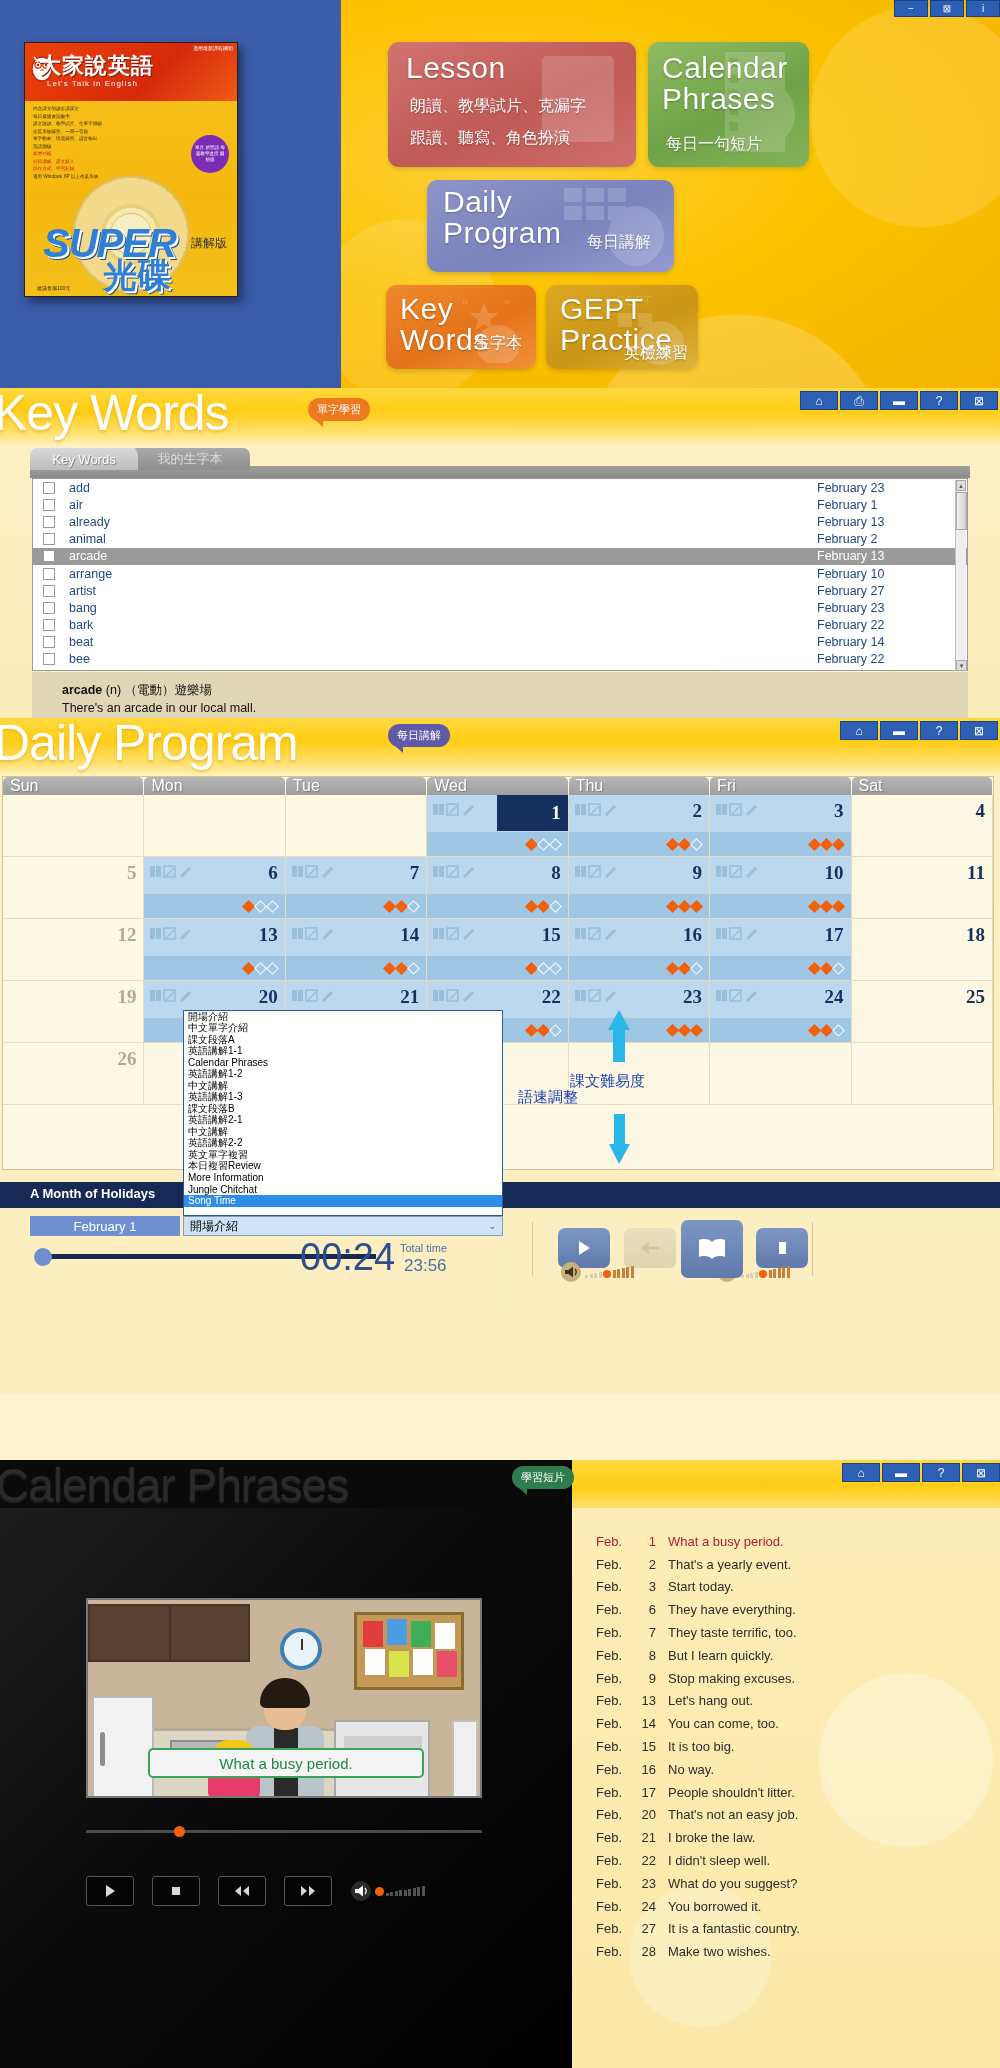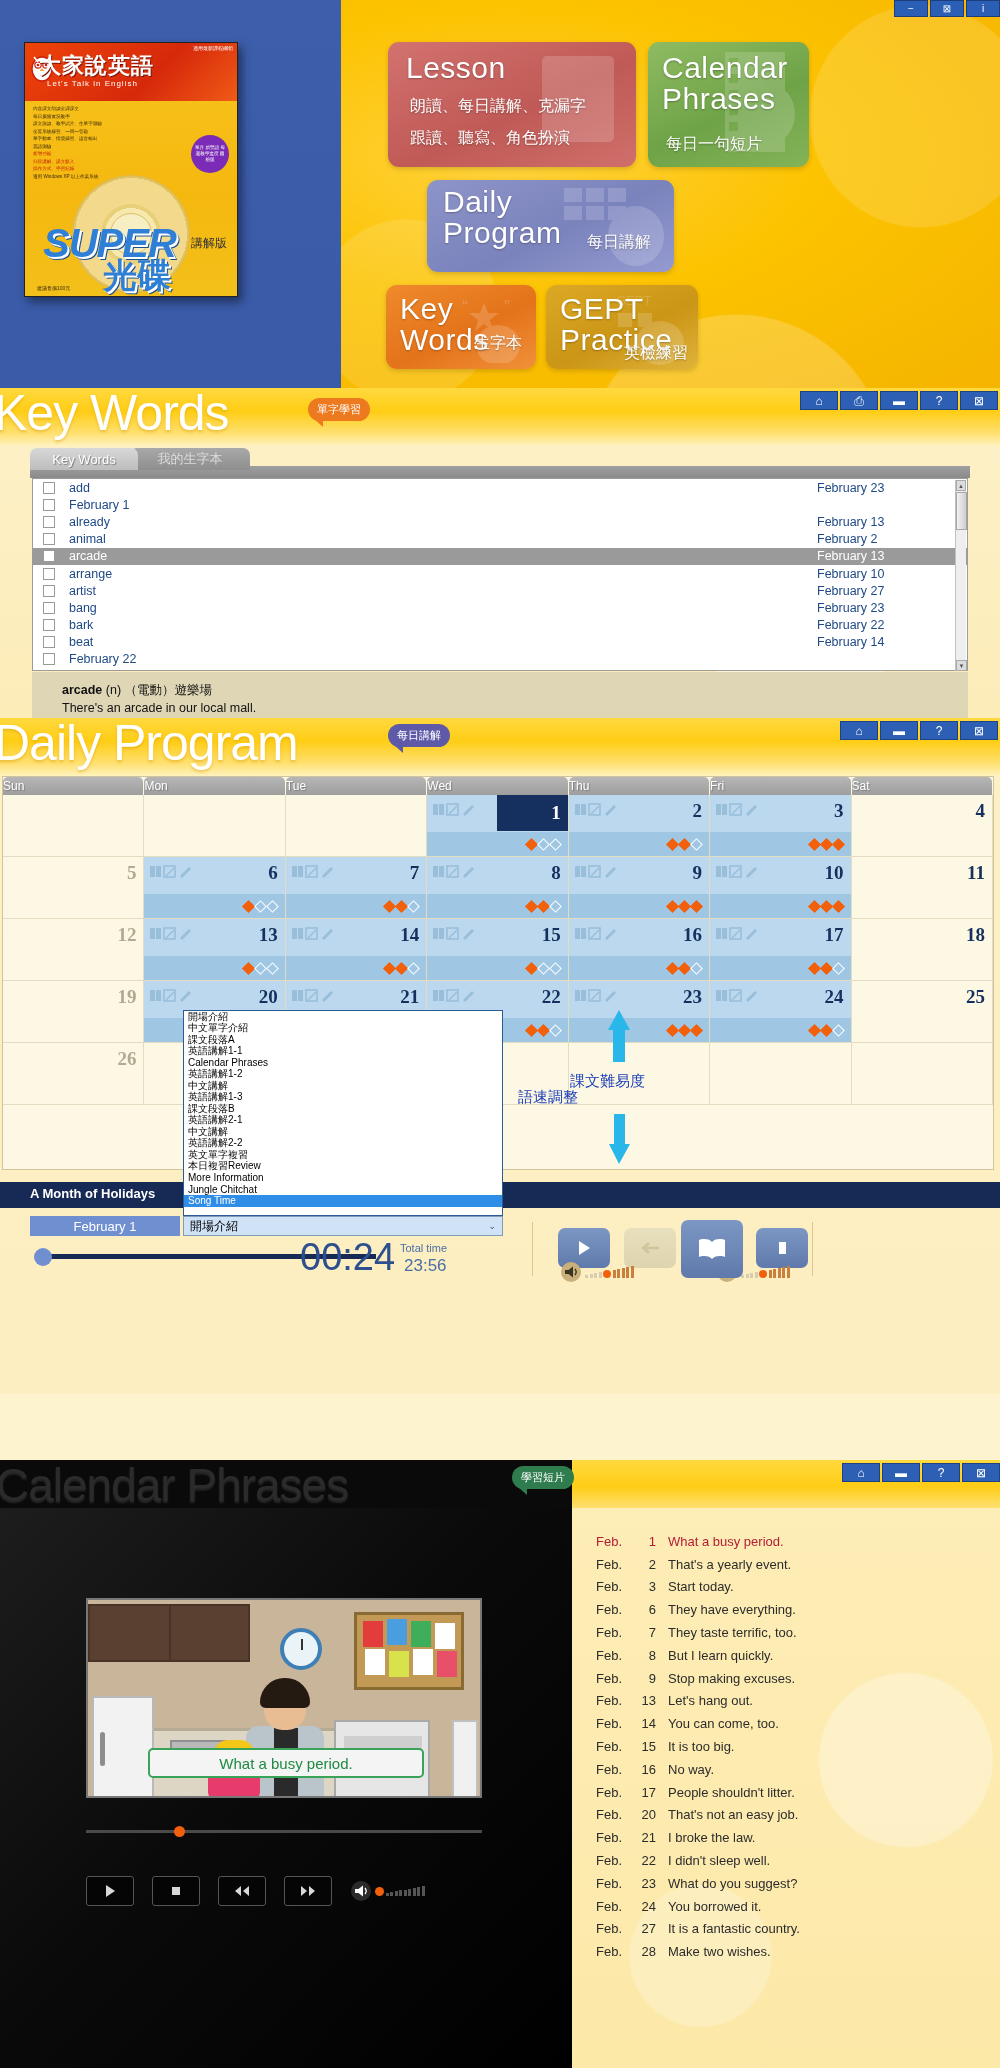--- a/index.html
+++ b/index.html
@@ -143,21 +143,21 @@
   .vol-dots i { display:block; width:3px; background:#c8803c; }
 
   
   #panel-daily { top:718px; height:742px; background:#fdf3cf; }
   #dp-body { position:absolute; left:0; top:58px; width:1000px; height:618px;
      background:linear-gradient(180deg,#fdf0c6,#fceec0);}
   #dp-cal { position:absolute; left:2px; top:0px; width:992px; height:394px;
      background:#fdf8e4; border:1px solid #cfc49b; }
   .dp-headrow { display:flex; height:18px; }
   .dp-head { flex:1; background:linear-gradient(180deg,#b6b6b6,#9e9e9e); color:#fff;
-     font-size:12px; display:flex; align-items:center;
+     font-size:16px; padding-left:7px; display:flex; align-items:center;
      border-radius:5px 5px 0 0; margin-right:1px; text-shadow:1px 1px 1px rgba(0,0,0,.25);}
   .dp-week { display:flex; }
   .dp-cell { flex:1; height:62px; border-right:1px solid #e3dcc0; border-bottom:1px solid #e3dcc0;
      position:relative; background:#fdf8e4; }
   .dp-cell.has { background:#bcd8ee; }
   .dp-num { position:absolute; right:7px; top:5px; font-size:19px; font-weight:bold;
      color:#15305e; font-family:"Liberation Serif", serif;}
   .dp-num.mute { color:#b0aa90; }
   .dp-num.today { right:auto; left:50%; top:0; width:50%; height:36px;
      background:#15305e; color:#fff; display:flex; align-items:center;
@@ -328,21 +328,21 @@
       <div class="winbtn">⊠</div>
       <div class="winbtn">i</div>
     </div>
 
     <div class="menu-tile" id="tile-lesson">
       <svg class="ghost" style="right:4px;top:8px;width:100px;height:108px" viewBox="0 0 100 108">
         <rect x="10" y="6" width="72" height="86" rx="5" fill="#fff"></rect>
         <path d="M30 30 l20 34 l20 -34z" fill="none" stroke="#fff" stroke-width="5"></path>
       </svg>
       <div class="en" style="position:absolute;left:18px;top:10px">Lesson</div>
-      <div class="zh" style="position:absolute;left:22px;top:54px">朗讀、每日講解、克漏字</div>
+      <div class="zh" style="position:absolute;left:22px;top:54px">朗讀、教學試片、克漏字</div>
       <div class="zh" style="position:absolute;left:22px;top:86px">跟讀、聽寫、角色扮演</div>
     </div>
 
     <div class="menu-tile" id="tile-calendar">
       <svg class="ghost" style="right:2px;top:6px;width:86px;height:112px" viewBox="0 0 86 112">
         <rect x="4" y="4" width="60" height="100" fill="#fff"></rect>
         <g fill="#8fbb63">
             <rect x="8" y="10" width="9" height="9"></rect>
             <rect x="8" y="26" width="9" height="9"></rect>
             <rect x="8" y="42" width="9" height="9"></rect>
@@ -423,20 +423,21 @@
 
     <div id="kw-list">
       <div id="kw-rows">
           <div class="kw-row">
             <div class="kw-check"></div>
             <div class="kw-word">add</div>
             <div class="kw-date">February 23</div>
           </div>
           <div class="kw-row">
             <div class="kw-check"></div>
+            <div class="kw-word">air</div>
             <div class="kw-date">February 1</div>
           </div>
           <div class="kw-row">
             <div class="kw-check"></div>
             <div class="kw-word">already</div>
             <div class="kw-date">February 13</div>
           </div>
           <div class="kw-row">
             <div class="kw-check"></div>
             <div class="kw-word">animal</div>
@@ -467,20 +468,21 @@
             <div class="kw-word">bark</div>
             <div class="kw-date">February 22</div>
           </div>
           <div class="kw-row">
             <div class="kw-check"></div>
             <div class="kw-word">beat</div>
             <div class="kw-date">February 14</div>
           </div>
           <div class="kw-row">
             <div class="kw-check"></div>
+            <div class="kw-word">bee</div>
             <div class="kw-date">February 22</div>
           </div>
         </div>
       <div id="kw-scroll">
         <div class="sb-arrow">▲</div>
         <div id="sb-thumb"></div>
         <div class="sb-arrow" style="position:absolute;bottom:0;width:11px;">▼</div>
       </div>
     </div>
 

